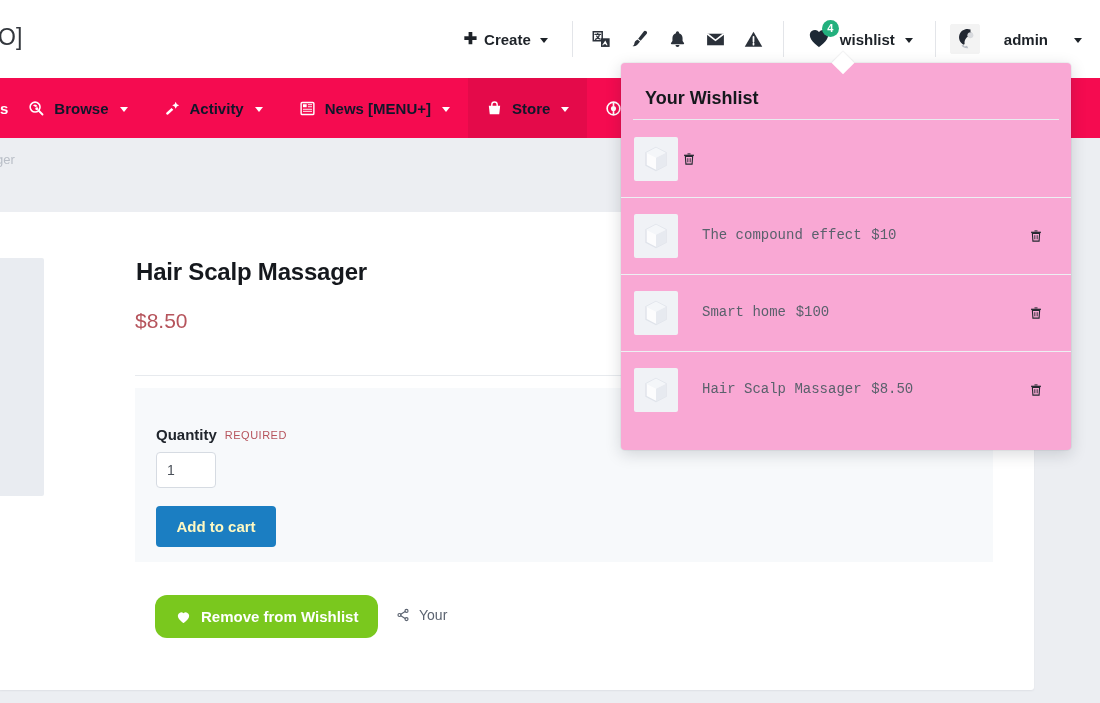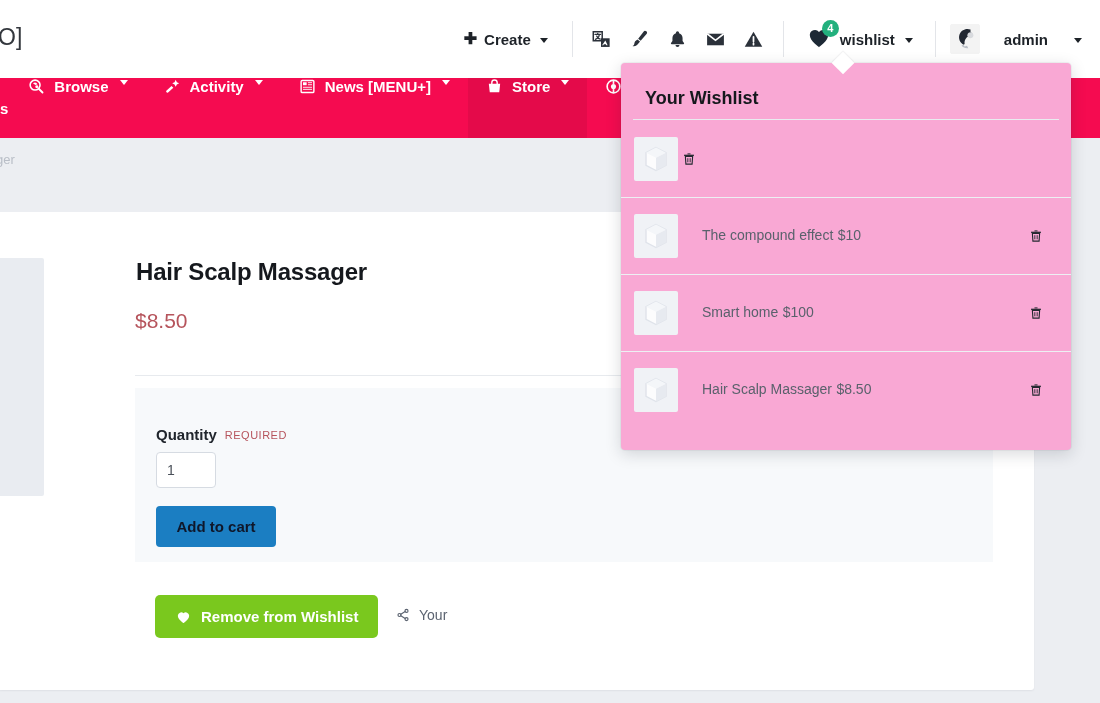--- a/index.html
+++ b/index.html
@@ -70,22 +70,22 @@
   }
 
   
   .navbar {
     position: absolute; left: 0; top: 78px; width: 1100px; height: 60px;
     background: #f50b50;
     display: flex; align-items: stretch;
     overflow: hidden;
   }
   .nav-item {
-    display: flex; gap: 9px;
-    padding: 0 18px; color: #ffffff;
+    display: flex; align-items: center; gap: 9px;
+    padding: 0 18px; color: #0f172a;
     font-size: 15px; font-weight: 700; white-space: nowrap;
     cursor: pointer;
   }
   .nav-item.active { background: rgba(0,0,0,0.065); }
   .nav-item .caret { border-top-color: #ffffff; }
   .nav-clip {
     color: #ffffff; font-size: 15px; font-weight: 700;
     display: flex; align-items: center; padding-left: 0px; padding-right: 2px;
   }
 
@@ -143,31 +143,31 @@
     width: 60px; height: 36px;
     box-sizing: border-box;
     border: 1px solid #d6dbe2; border-radius: 4px;
     background: #ffffff; color: #4a5059;
     font-size: 14px; font-family: "Liberation Sans", sans-serif;
     padding: 0 10px; outline: none;
   }
   .addcart-btn {
     position: absolute; left: 21px; top: 118px;
     width: 120px; height: 41px;
-    background: #1b7ec2; color: #0f172a;
+    background: #1b7ec2; color: #fef9c3;
     border: none; border-radius: 4px;
     font-size: 15px; font-weight: 700;
     font-family: "Liberation Sans", sans-serif;
     cursor: pointer;
   }
   .wish-btn {
     position: absolute; left: 157px; top: 383px;
     height: 43px; padding: 0 20px;
     background: #7ac81e; color: #ffffff;
-    border: none; border-radius: 5px;
+    border: none; border-radius: 12px;
     font-size: 15px; font-weight: 700;
     font-family: "Liberation Sans", sans-serif;
     display: flex; align-items: center; gap: 9px;
     cursor: pointer; white-space: nowrap;
   }
   .share-link {
     position: absolute; left: 398px; top: 395px;
     display: flex; align-items: center; gap: 9px;
     font-size: 14px; color: #5b6370; cursor: pointer;
   }
@@ -195,21 +195,21 @@
     position: absolute; left: 12px; top: 56px;
     width: 426px; height: 1px; background: #e9ecf0;
   }
   .dd-list { position: absolute; left: 0; top: 57px; width: 450px; }
   .dd-item {
     position: relative; height: 77px;
     display: flex; align-items: center;
     padding: 0 24px 0 13px;
     box-sizing: border-box; cursor: pointer;
   }
-  .dd-item + .dd-item { box-shadow: inset 0 1px 0 #edf0f3; }
+  .dd-item + .dd-item { box-shadow: inset 0 1px 0 #edf0f3; font-family: Liberation Mono, monospace; }
   .dd-thumb {
     width: 44px; height: 44px; flex: 0 0 auto;
     background: #f0f2f6; border-radius: 2px;
     display: flex; align-items: center; justify-content: center;
   }
   .dd-info { flex: 1 1 auto; padding-left: 24px; min-width: 0; }
   .dd-name {
     font-size: 14px; color: #5a616c; line-height: 19px;
     white-space: nowrap; overflow: hidden; text-overflow: ellipsis;
   }

